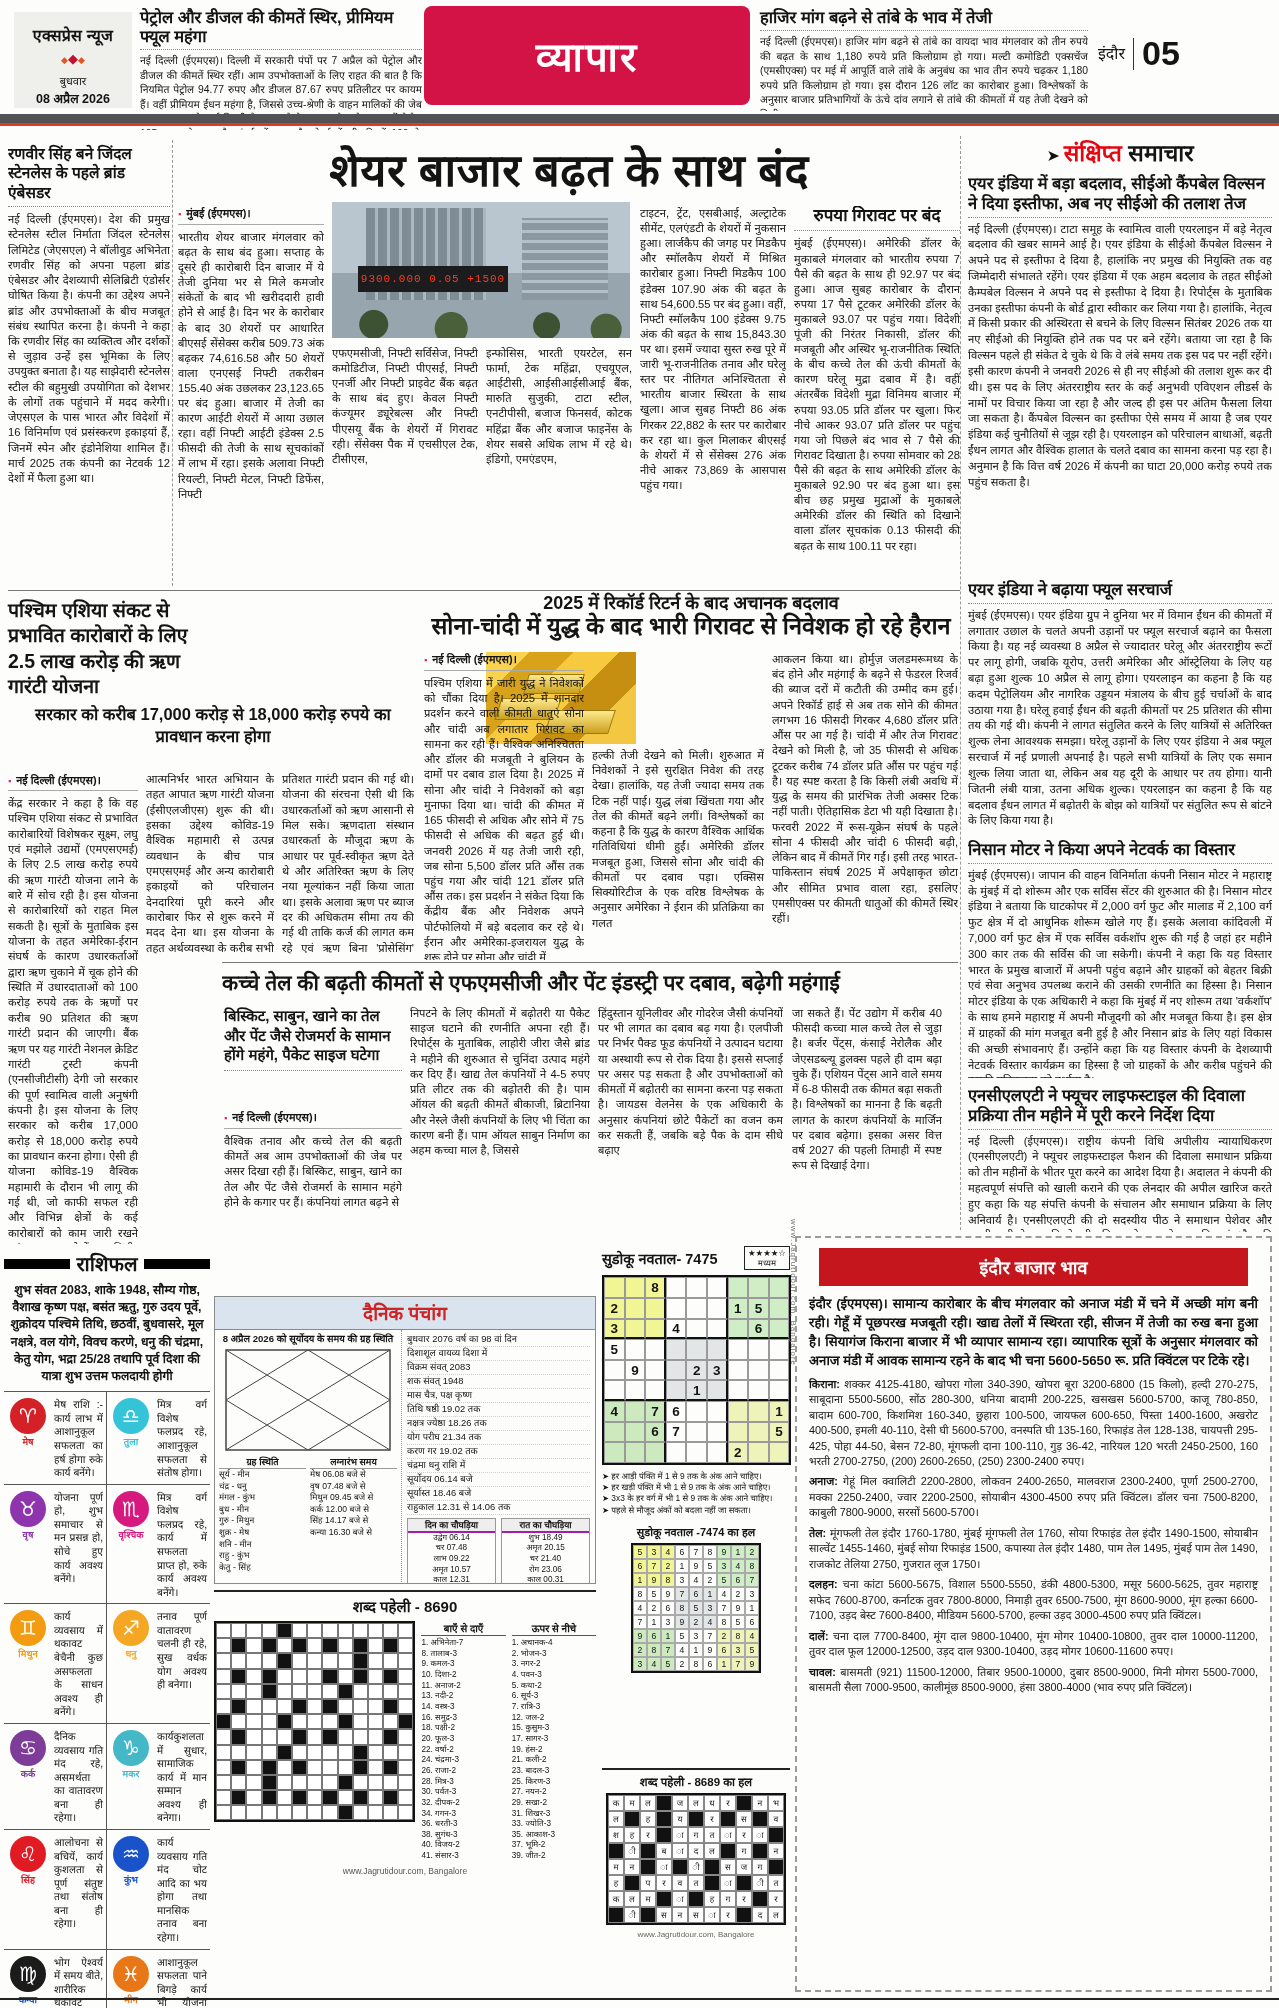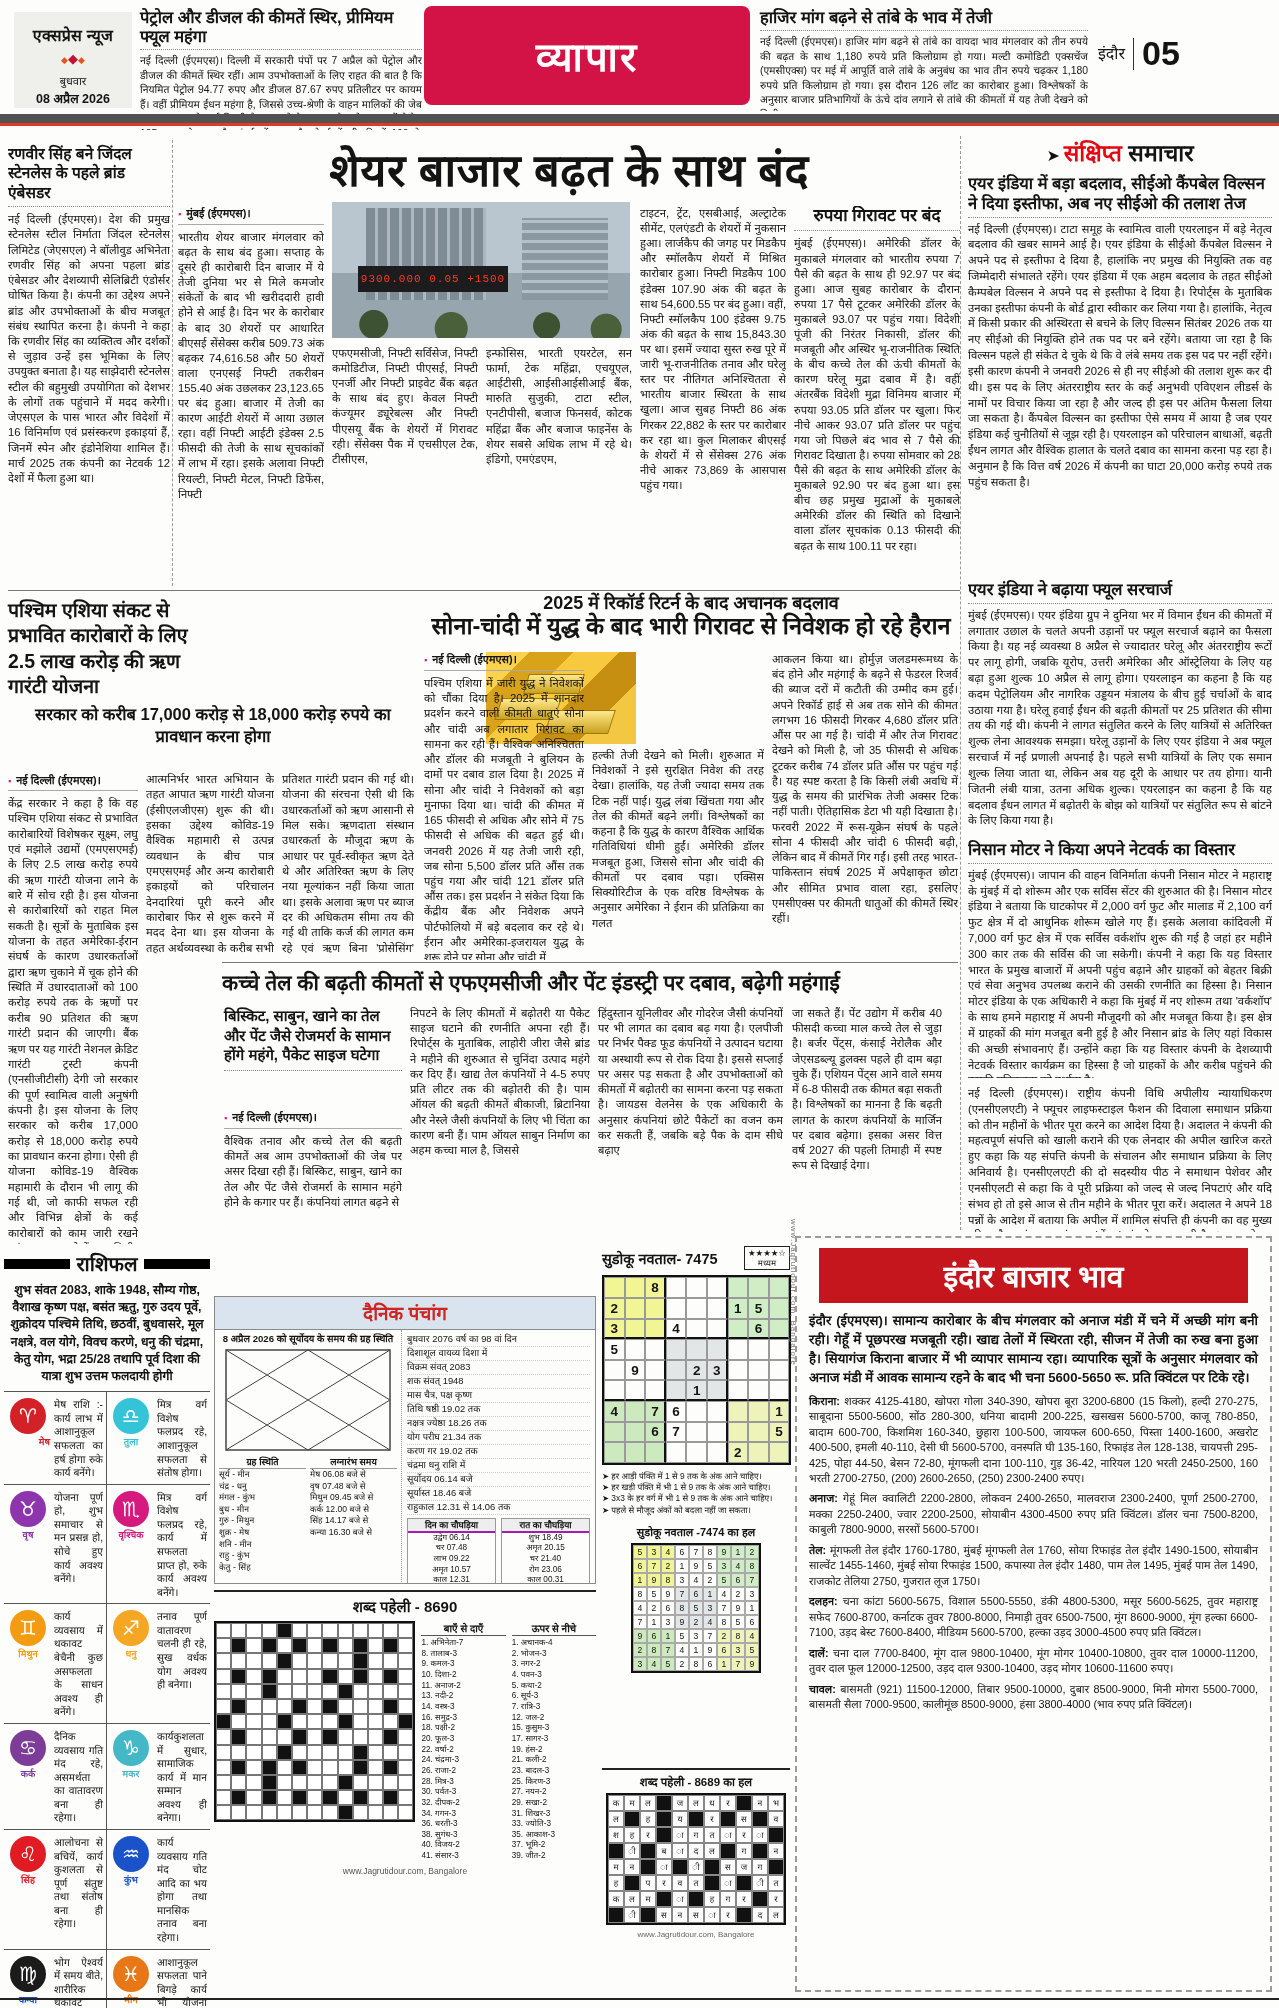--- a/index.html
+++ b/index.html
@@ -125,21 +125,21 @@
   .sud-credit{position:absolute;right:-8px;top:120px;transform:rotate(90deg);transform-origin:right top;font-size:8px;color:#777;letter-spacing:1px;}
   
   .cwsol{left:602px;top:1768px;width:188px;height:224px;border-top:2px solid #222;}
   .cwsol-title{font-size:11.5px;font-weight:bold;text-align:center;margin:4px 0;}
   #cw-sol{display:grid;grid-template-columns:repeat(11,16px);grid-auto-rows:16px;border:2px solid #111;width:fit-content;margin:0 auto;}
   .cws-cell{border:0.5px solid #888;box-sizing:border-box;display:flex;align-items:center;justify-content:center;font-size:8.6px;background:#fff;}
   .cws-cell.blk{background:#111;}
   .cwsol-credit{text-align:center;font-size:8px;color:#666;margin-top:5px;}
   
   .market{left:795px;top:1236px;width:477px;height:756px;border:2px dashed #9b9b9b;box-sizing:border-box;padding:8px 12px;overflow:hidden;}
-  .market-head{background:#c4161c;color:#fff;font-size:30px;font-weight:bold;text-align:center;padding:7px 0;margin:2px 10px 8px;}
+  .market-head{background:#c4161c;color:#fff;font-size:18px;font-weight:bold;text-align:center;padding:7px 0;margin:2px 10px 8px;}
   .market-intro{font-size:13.2px;font-weight:bold;line-height:1.45;text-align:justify;margin-bottom:6px;}
   .market-para{font-size:10.9px;line-height:1.42;text-align:justify;margin:0 0 5px 0;}
   .market-para b{font-weight:bold;}
   .footer-rule{left:0;top:1998px;width:1279px;height:2px;background:#222;}
 </style>
 </head>
 <body>
 
 <div id="page">
 
@@ -250,38 +250,39 @@
         </div>
         <div class="brief-item" style="height: 252px;">
           <div class="brief-hd">एयर इंडिया ने बढ़ाया फ्यूल सरचार्ज</div>
           <div class="brief-bd jt">मुंबई (ईएमएस)। एयर इंडिया ग्रुप ने दुनिया भर में विमान ईंधन की कीमतों में लगातार उछाल के चलते अपनी उड़ानों पर फ्यूल सरचार्ज बढ़ाने का फैसला किया है। यह नई व्यवस्था 8 अप्रैल से ज्यादातर घरेलू और अंतरराष्ट्रीय रूटों पर लागू होगी, जबकि यूरोप, उत्तरी अमेरिका और ऑस्ट्रेलिया के लिए यह बढ़ा हुआ शुल्क 10 अप्रैल से लागू होगा। एयरलाइन का कहना है कि यह कदम पेट्रोलियम और नागरिक उड्डयन मंत्रालय के बीच हुई चर्चाओं के बाद उठाया गया है। घरेलू हवाई ईंधन की बढ़ती कीमतों पर 25 प्रतिशत की सीमा तय की गई थी। कंपनी ने लागत संतुलित करने के लिए यात्रियों से अतिरिक्त शुल्क लेना आवश्यक समझा। घरेलू उड़ानों के लिए एयर इंडिया ने अब फ्यूल सरचार्ज में नई प्रणाली अपनाई है। पहले सभी यात्रियों के लिए एक समान शुल्क लिया जाता था, लेकिन अब यह दूरी के आधार पर तय होगा। यानी जितनी लंबी यात्रा, उतना अधिक शुल्क। एयरलाइन का कहना है कि यह बदलाव ईंधन लागत में बढ़ोतरी के बोझ को यात्रियों पर संतुलित रूप से बांटने के लिए किया गया है।</div>
         </div>
         <div class="brief-item" style="height: 238px;">
           <div class="brief-hd">निसान मोटर ने किया अपने नेटवर्क का विस्तार</div>
           <div class="brief-bd jt">मुंबई (ईएमएस)। जापान की वाहन विनिर्माता कंपनी निसान मोटर ने महाराष्ट्र के मुंबई में दो शोरूम और एक सर्विस सेंटर की शुरुआत की है। निसान मोटर इंडिया ने बताया कि घाटकोपर में 2,000 वर्ग फुट और मालाड में 2,100 वर्ग फुट क्षेत्र में दो आधुनिक शोरूम खोले गए हैं। इसके अलावा कांदिवली में 7,000 वर्ग फुट क्षेत्र में एक सर्विस वर्कशॉप शुरू की गई है जहां हर महीने 300 कार तक की सर्विस की जा सकेगी। कंपनी ने कहा कि यह विस्तार भारत के प्रमुख बाजारों में अपनी पहुंच बढ़ाने और ग्राहकों को बेहतर बिक्री एवं सेवा अनुभव उपलब्ध कराने की उसकी रणनीति का हिस्सा है। निसान मोटर इंडिया के एक अधिकारी ने कहा कि मुंबई में नए शोरूम तथा 'वर्कशॉप' के साथ हमने महाराष्ट्र में अपनी मौजूदगी को और मजबूत किया है। इस क्षेत्र में ग्राहकों की मांग मजबूत बनी हुई है और निसान ब्रांड के लिए यहां विकास की अच्छी संभावनाएं हैं। उन्होंने कहा कि यह विस्तार कंपनी के देशव्यापी नेटवर्क विस्तार कार्यक्रम का हिस्सा है जो ग्राहकों के और करीब पहुंचने की उसकी प्रतिबद्धता को दर्शाता है।</div>
         </div>
         <div class="brief-item" style="height: 204px;">
+          <div class="brief-hd">एनसीएलएटी ने फ्यूचर लाइफस्टाइल की दिवाला प्रक्रिया तीन महीने में पूरी करने निर्देश दिया</div>
           <div class="brief-bd jt">नई दिल्ली (ईएमएस)। राष्ट्रीय कंपनी विधि अपीलीय न्यायाधिकरण (एनसीएलएटी) ने फ्यूचर लाइफस्टाइल फैशन की दिवाला समाधान प्रक्रिया को तीन महीनों के भीतर पूरा करने का आदेश दिया है। अदालत ने कंपनी की महत्वपूर्ण संपत्ति को खाली कराने की एक लेनदार की अपील खारिज करते हुए कहा कि यह संपत्ति कंपनी के संचालन और समाधान प्रक्रिया के लिए अनिवार्य है। एनसीएलएटी की दो सदस्यीय पीठ ने समाधान पेशेवर और एनसीएलटी से कहा कि वे पूरी प्रक्रिया को जल्द से जल्द निपटाएं और यदि संभव हो तो इसे आज से तीन महीने के भीतर पूरा करें। अदालत ने अपने 18 पन्नों के आदेश में बताया कि अपील में शामिल संपत्ति ही कंपनी का वह मुख्य परिसर है, जहां उसका संचालन 'सेंट्रल' ब्रांड के तहत जारी है। अदालत ने यह भी कहा कि कंपनी के कुल कारोबार का 80 फीसदी से अधिक हिस्सा इसी संपत्ति से आता है। इसलिए इसे कंपनी के पास बनाए रखना और दिवाला समाधान प्रक्रिया के दौरान संचालन जारी रखना जरूरी है। किशोर बियाणी के नेतृत्व में फ्यूचर ग्रुप का खुदरा कारोबार देशभर में सेंट्रल और ब्रांड फैक्ट्री जैसी बड़ी स्टोर श्रृंखलाओं के माध्यम से संचालित होता था। फ्यूचर लाइफस्टाइल के पोर्टफोलियो में ली कूपर, चैंपियन और स्कलर्स जैसे दर्जनों फैशन ब्रांड शामिल थे। बैंक ऑफ इंडिया की याचिका पर 4 मई 2023 को एनसीएलटी मुंबई पीठ ने कंपनी के खिलाफ दिवाला समाधान प्रक्रिया शुरू की थी।</div>
         </div>
       </div>
   </div>
 
   <div class="abs rashifal">
     <div class="rash-head">
       <div class="bar"></div>
       <div class="t">राशिफल</div>
       <div class="bar"></div>
     </div>
     <div class="rash-intro">शुभ संवत 2083, शाके 1948, सौम्य गोष्ठ, वैशाख कृष्ण पक्ष, बसंत ऋतु, गुरु उदय पूर्वे, शुक्रोदय पश्चिमे तिथि, छठवीं, बुधवासरे, मूल नक्षत्रे, वल योगे, विवच करणे, धनु की चंद्रमा, केतु योग, भद्रा 25/28 तथापि पूर्व दिशा की यात्रा शुभ उत्तम फलदायी होगी</div>
     <div id="rashifal-grid" class="rash-grid">
         <div class="sign-cell colL">
           <div class="sign-top">
             <div>
               <div class="sign-icon" style="background: rgb(212, 32, 39);">♈</div>
-              <div class="sign-name" style="color: rgb(212, 32, 39); text-align: right;">मेष</div>
+              <div class="sign-name" style="color: rgb(212, 32, 39);">मेष</div>
             </div>
             <div class="sign-text jt">मेष राशि :- कार्य लाभ में आशानुकूल सफलता का हर्ष होगा रुके कार्य बनेंगे।</div>
           </div>
         </div>
         <div class="sign-cell">
           <div class="sign-top">
             <div>
               <div class="sign-icon" style="background: rgb(53, 196, 215);">♎</div>
               <div class="sign-name" style="color: rgb(53, 196, 215);">तुला</div>
             </div>

